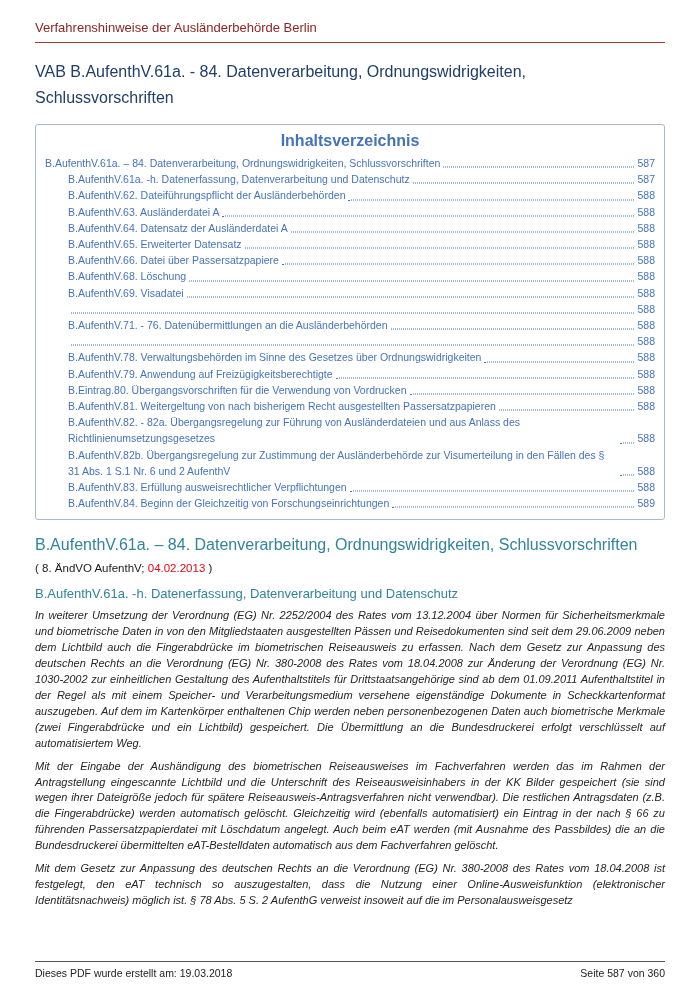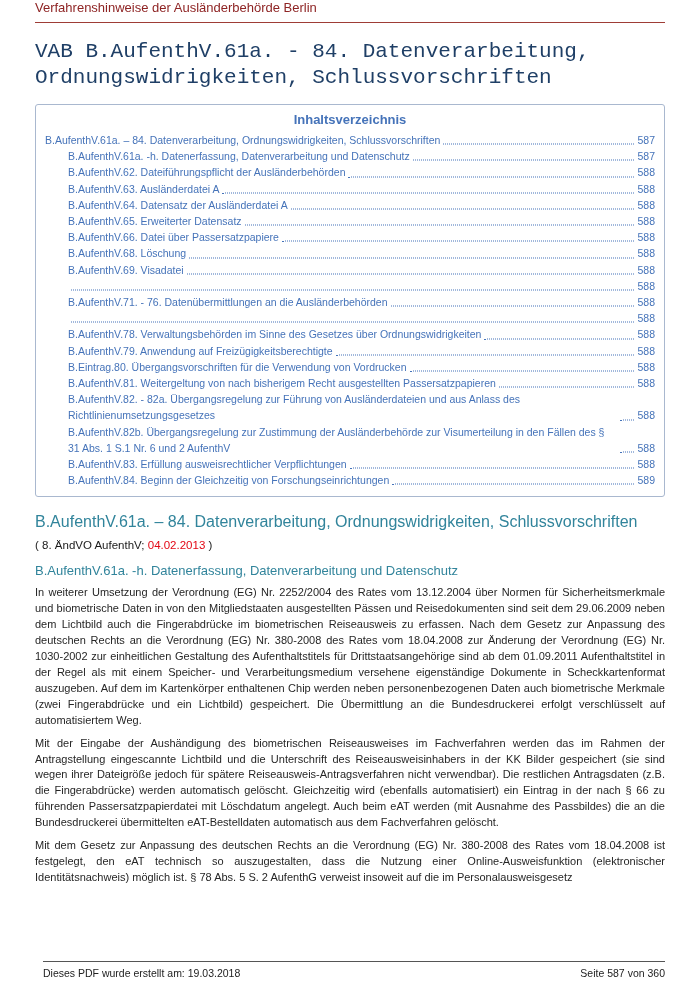--- a/index.html
+++ b/index.html
@@ -9,42 +9,42 @@
     --link-blue:#4573b9;
     --teal:#31849b;
     --date-red:#e30613;
     --text:#262626;
     --toc-border:#a9b8cf;
     --footer-rule:#555555;
   }
   *{margin:0;padding:0;box-sizing:border-box;}
   html,body{background:#ffffff;}
   body{width:700px;height:990px;font-family:"Liberation Sans",sans-serif;color:var(--text);}
-  .page{position:relative;width:700px;height:990px;background:#fff;padding:0 35px 0;overflow:hidden;}
+  .page{position:relative;width:700px;height:990px;background:#fff;padding:20px 35px 0;overflow:hidden;}
 
   .doc-header{color:var(--header-red);font-size:13px;padding-bottom:7px;border-bottom:1.5px solid var(--header-rule);}
 
-  h1.page-title{color:var(--title-navy);font-size:21px;font-weight:400;line-height:26px;margin:16px 0 13px;font-family:Liberation Mono, monospace;}
+  h1.page-title{color:var(--title-navy);font-size:16px;font-weight:400;line-height:26px;margin:16px 0 13px;}
 
   .toc-box{border:1px solid var(--toc-border);border-radius:3px;padding:7px 9px 8px;}
-  .toc-title{color:var(--link-blue);font-size:13px;font-weight:bold;text-align:center;margin-bottom:5px;}
+  .toc-title{color:var(--link-blue);font-size:16px;font-weight:bold;text-align:center;margin-bottom:5px;}
   .toc-entry{display:flex;align-items:flex-end;font-size:10.5px;line-height:16.2px;color:var(--link-blue);cursor:pointer;}
   .toc-entry.indent{margin-left:23px;}
   .toc-label{flex:0 1 auto;color:var(--link-blue);text-decoration:none;}
   .toc-dots{flex:1 1 14px;min-width:14px;border-bottom:1px dotted var(--link-blue);margin:0 3px;transform:translateY(-3.5px);}
   .toc-page{flex:none;}
 
   h2.section-heading{color:var(--teal);font-size:16px;font-weight:400;line-height:20px;margin-top:15px;}
   .meta{font-size:11.5px;color:#1a1a1a;margin-top:7px;}
   .meta .date{color:var(--date-red);}
   h3.subsection-heading{color:var(--teal);font-size:13px;font-weight:400;margin-top:12px;}
 
-  p.body-par{font-size:11px;line-height:15.9px;text-align:justify;margin-top:7px;color:var(--text);}
+  p.body-par{font-size:11px;line-height:15.9px;text-align:justify;margin-top:7px;color:var(--text);font-style:italic;}
 
-  .page-footer{position:absolute;left:35px;right:35px;bottom:11px;border-top:1px solid var(--footer-rule);padding-top:5px;display:flex;justify-content:space-between;font-size:10.5px;color:#222;margin-left:8px;}
+  .page-footer{position:absolute;left:35px;right:35px;bottom:11px;border-top:1px solid var(--footer-rule);padding-top:5px;display:flex;justify-content:space-between;font-size:10.5px;color:#222;}
 </style>
 </head>
 <body>
 
 <div class="page">
 
   <header class="doc-header">
     <span>Verfahrenshinweise der Ausländerbehörde Berlin</span>
   </header>
 

